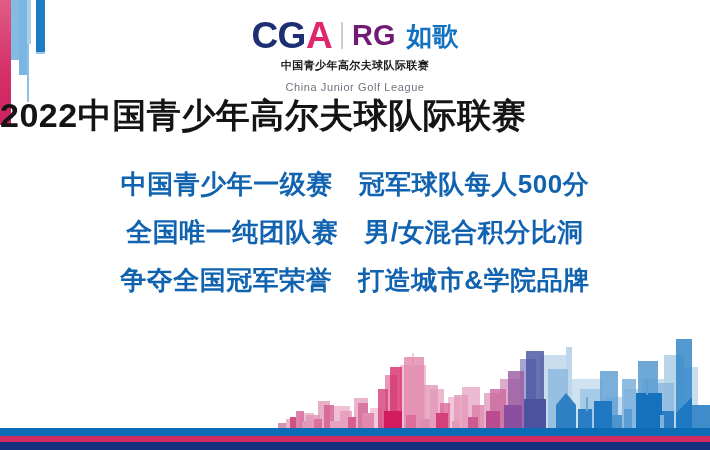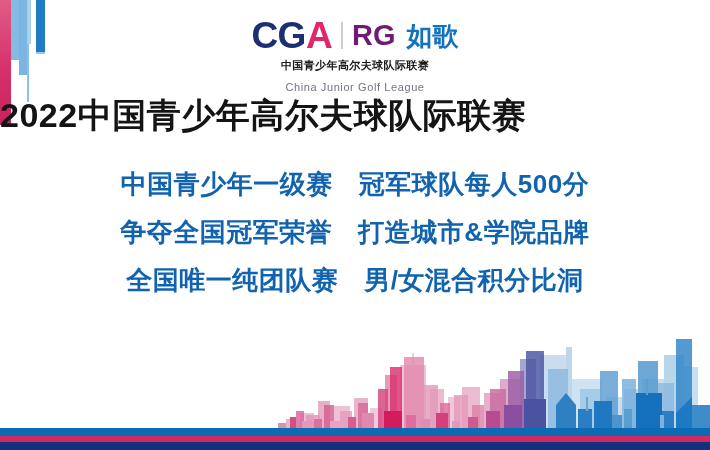--- a/index.html
+++ b/index.html
@@ -183,29 +183,29 @@
 
   <div class="lines">
 
     <div class="line-row">
       <span class="line-left">中国青少年一级赛</span>
       <span class="line-gap"></span>
       <span class="line-right">冠军球队每人500分</span>
     </div>
 
     <div class="line-row">
+      <span class="line-left">全国唯一纯团队赛</span>
+      <span class="line-gap"></span>
+      <span class="line-right">男/女混合积分比洞</span>
+    </div>
+
+    <div class="line-row">
       <span class="line-left">争夺全国冠军荣誉</span>
       <span class="line-gap"></span>
       <span class="line-right">打造城市&amp;学院品牌</span>
-    </div>
-
-    <div class="line-row">
-      <span class="line-left">全国唯一纯团队赛</span>
-      <span class="line-gap"></span>
-      <span class="line-right">男/女混合积分比洞</span>
     </div>
 
   </div>
 
   <svg class="skyline" viewBox="0 0 710 135" preserveAspectRatio="none">
     <defs>
       <linearGradient id="skyPink" x1="0" y1="0" x2="1" y2="0">
         <stop offset="0%" stop-color="#e486ab"></stop>
         <stop offset="100%" stop-color="#d6316a"></stop>
       </linearGradient>

